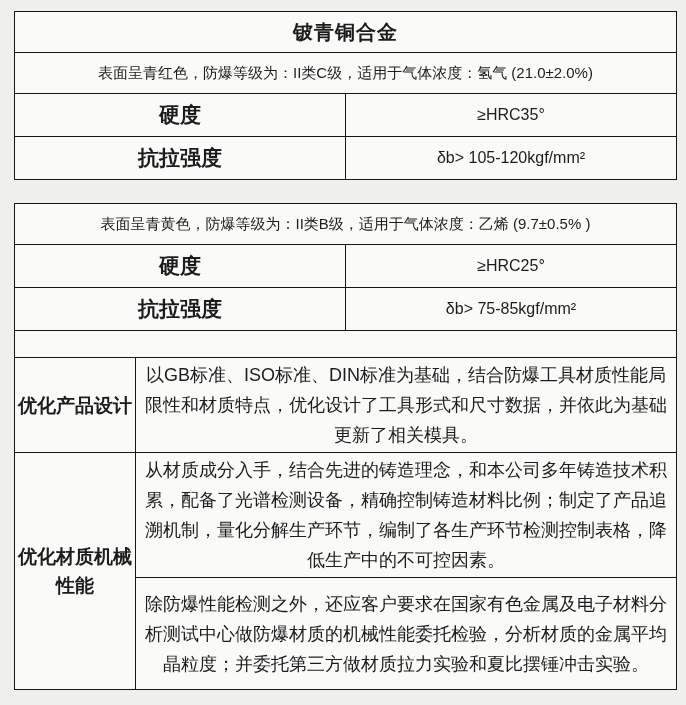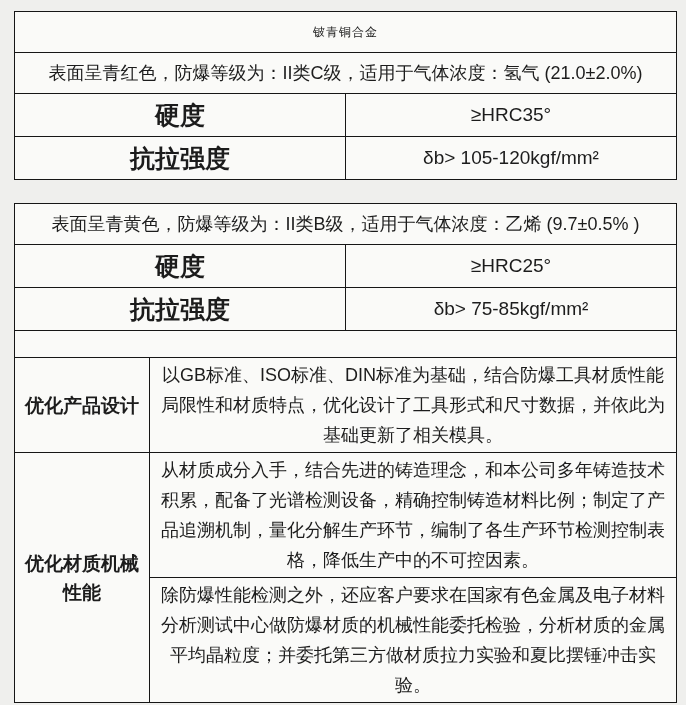--- a/index.html
+++ b/index.html
@@ -19,35 +19,35 @@
     width: 663px;
     background: #fafaf8;
   }
   td {
     border: 1px solid #161616;
     text-align: center;
     vertical-align: middle;
     overflow: hidden;
     padding: 0;
   }
-  .col-label { width: 135px; }
+  .col-label { width: 121px; }
 
   
   tr.h-title td { height: 41px; }
   tr.h-desc  td { height: 41px; }
   tr.h-prop  td { height: 43px; }
   tr.h-empty td { height: 27px; }
   tr.h-opt1  td { height: 88px; }
   tr.h-opt2  td { height: 91px; margin-top: 9px; }
   tr.h-opt3  td { height: 112px; }
 
-  .title-cell { font-weight: normal; font-size: 12px; letter-spacing: 1px; }
-  .desc-cell  { font-size: 18px; padding: 0 10px; }
-  .prop-label { font-weight: bold; font-size: 25px; margin-left: 19px; }
-  .prop-value { font-size: 19px; }
+  .title-cell { font-weight: bold; font-size: 20px; letter-spacing: 1px; }
+  .desc-cell  { font-size: 15px; padding: 0 10px; }
+  .prop-label { font-weight: bold; font-size: 21px; margin-left: 19px; }
+  .prop-value { font-size: 16px; }
 
   .opt-label {
     font-weight: bold;
     font-size: 19px;
     line-height: 29px;
     padding: 0 2px;
   }
   .opt-text {
     font-size: 18px;
     line-height: 30px;

